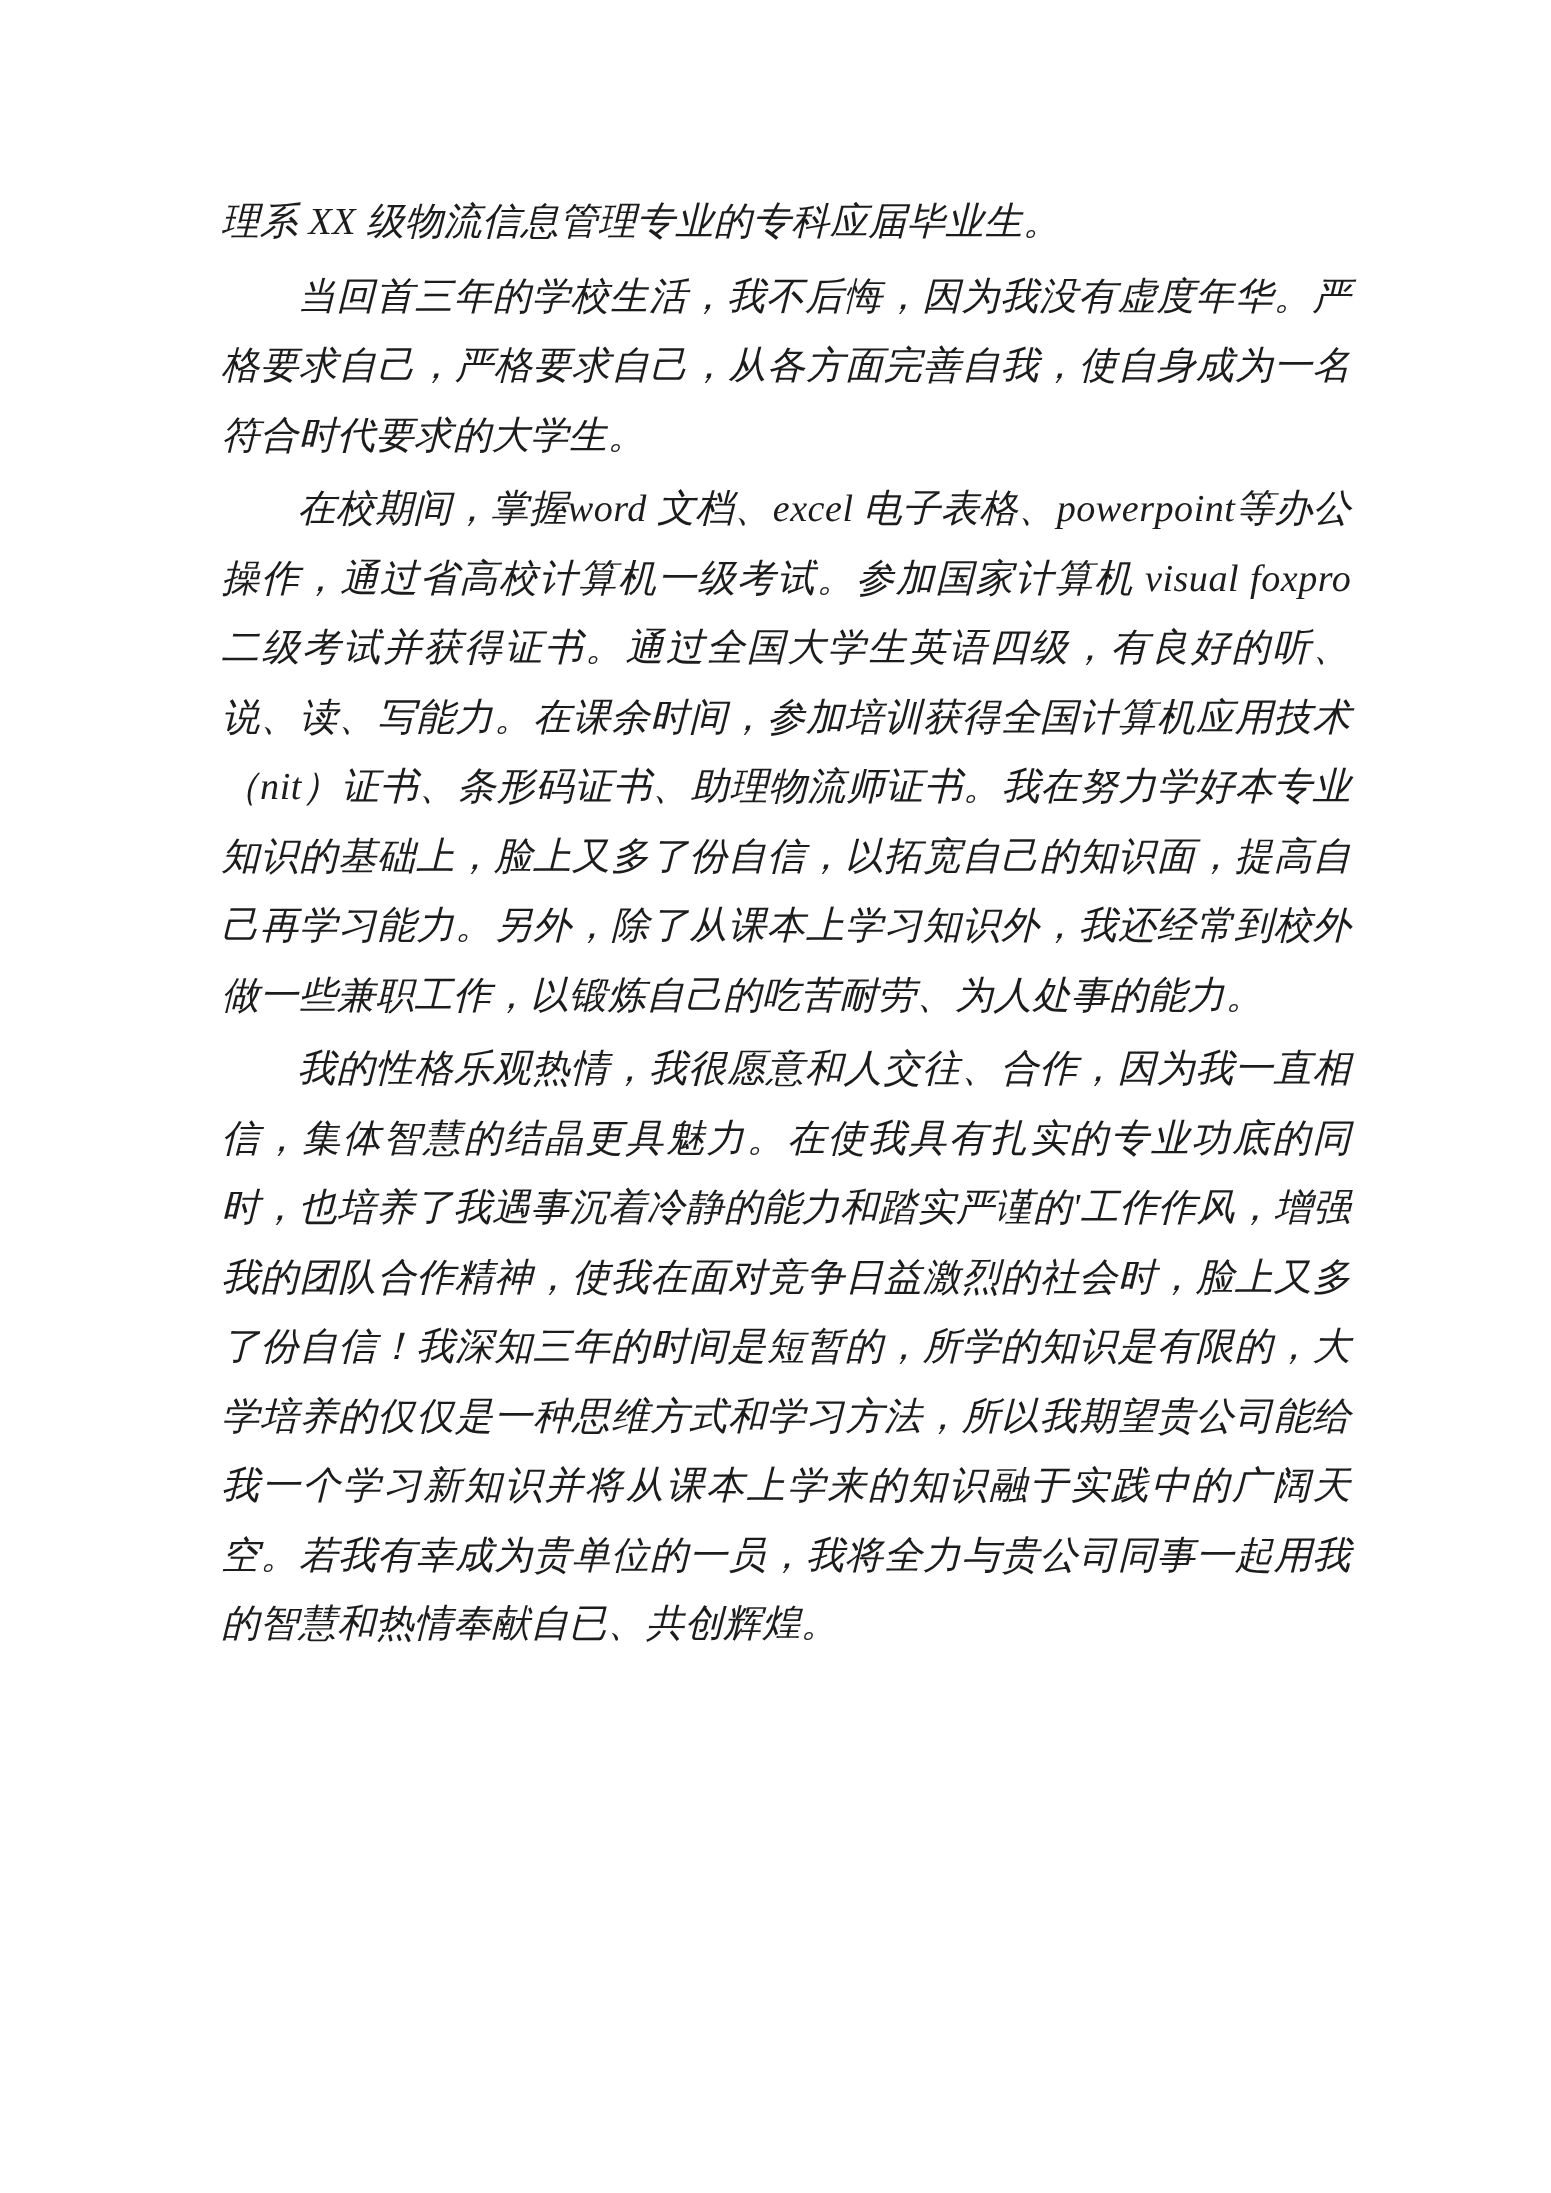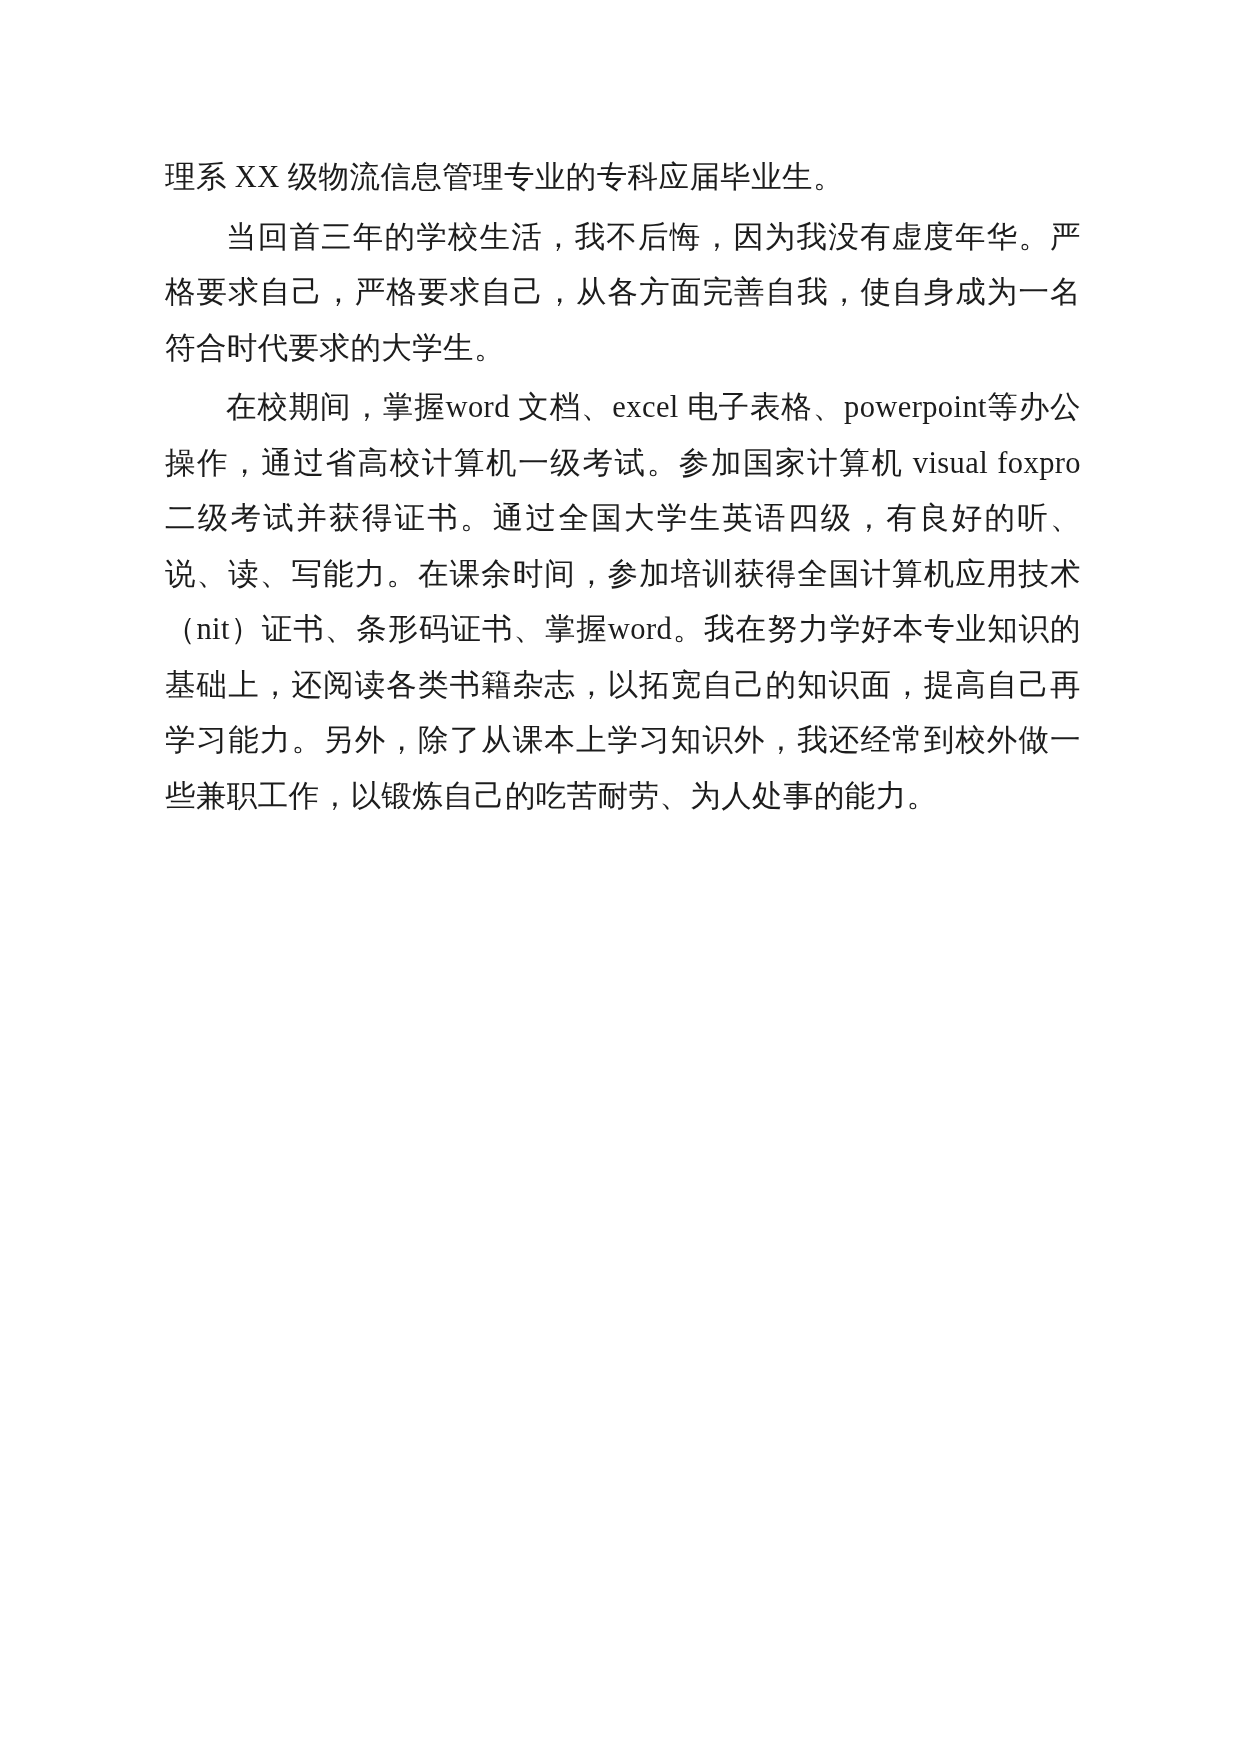--- a/index.html
+++ b/index.html
@@ -24,33 +24,35 @@
   }
   .doc-body {
     font-size: 30.5px;
     line-height: 1.82;
     text-align: justify;
     text-justify: inter-ideograph;
     letter-spacing: 0.4px;
     color: #1c1c1c;
   }
   .para {
-    margin: 0 0 4px 0;
+    margin: 0 0 4px 12px;
     text-indent: 0;
+    font-style: italic;
   }
   .para.indent {
     text-indent: 2em;
   }
   .para.closing {
     text-indent: 0;
     margin-top: 6px;
   }
 </style>
 </head>
 <body>
 
 <div class="page">
   <div class="doc-body">
     <p class="para">理系 XX 级物流信息管理专业的专科应届毕业生。</p>
     <p class="para indent">当回首三年的学校生活，我不后悔，因为我没有虚度年华。严格要求自己，严格要求自己，从各方面完善自我，使自身成为一名符合时代要求的大学生。</p>
-    <p class="para indent">在校期间，掌握word 文档、excel 电子表格、powerpoint等办公操作，通过省高校计算机一级考试。参加国家计算机 visual foxpro 二级考试并获得证书。通过全国大学生英语四级，有良好的听、说、读、写能力。在课余时间，参加培训获得全国计算机应用技术（nit）证书、条形码证书、掌握word。我在努力学好本专业知识的基础上，还阅读各类书籍杂志，以拓宽自己的知识面，提高自己再学习能力。另外，除了从课本上学习知识外，我还经常到校外做一些兼职工作，以锻炼自己的吃苦耐劳、为人处事的能力。</p>
+    <p class="para indent">在校期间，掌握word 文档、excel 电子表格、powerpoint等办公操作，通过省高校计算机一级考试。参加国家计算机 visual foxpro 二级考试并获得证书。通过全国大学生英语四级，有良好的听、说、读、写能力。在课余时间，参加培训获得全国计算机应用技术（nit）证书、条形码证书、助理物流师证书。我在努力学好本专业知识的基础上，脸上又多了份自信，以拓宽自己的知识面，提高自己再学习能力。另外，除了从课本上学习知识外，我还经常到校外做一些兼职工作，以锻炼自己的吃苦耐劳、为人处事的能力。</p>
+    <p class="para indent">我的性格乐观热情，我很愿意和人交往、合作，因为我一直相信，集体智慧的结晶更具魅力。在使我具有扎实的专业功底的同时，也培养了我遇事沉着冷静的能力和踏实严谨的'工作作风，增强我的团队合作精神，使我在面对竞争日益激烈的社会时，脸上又多了份自信！我深知三年的时间是短暂的，所学的知识是有限的，大学培养的仅仅是一种思维方式和学习方法，所以我期望贵公司能给我一个学习新知识并将从课本上学来的知识融于实践中的广阔天空。若我有幸成为贵单位的一员，我将全力与贵公司同事一起用我的智慧和热情奉献自已、共创辉煌。</p>
   </div>
 </div>
 
 </body></html>

